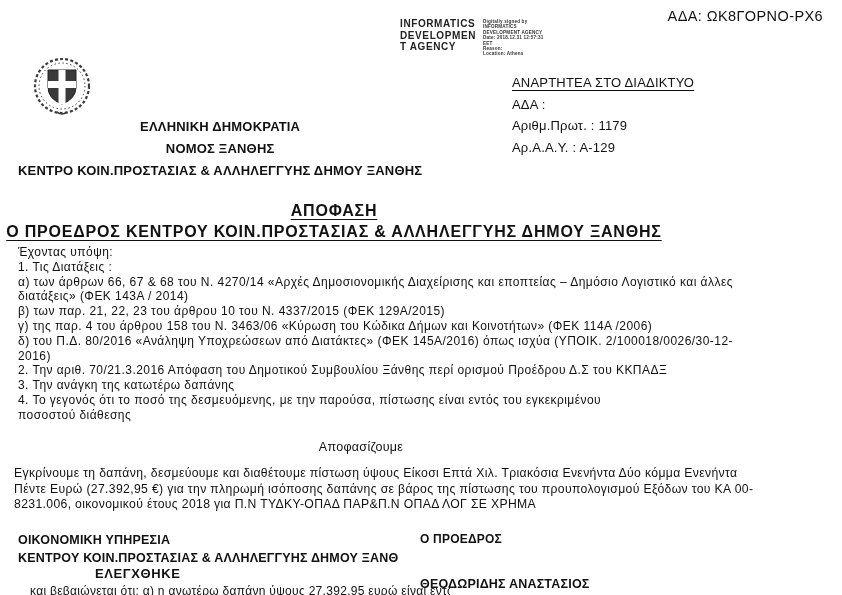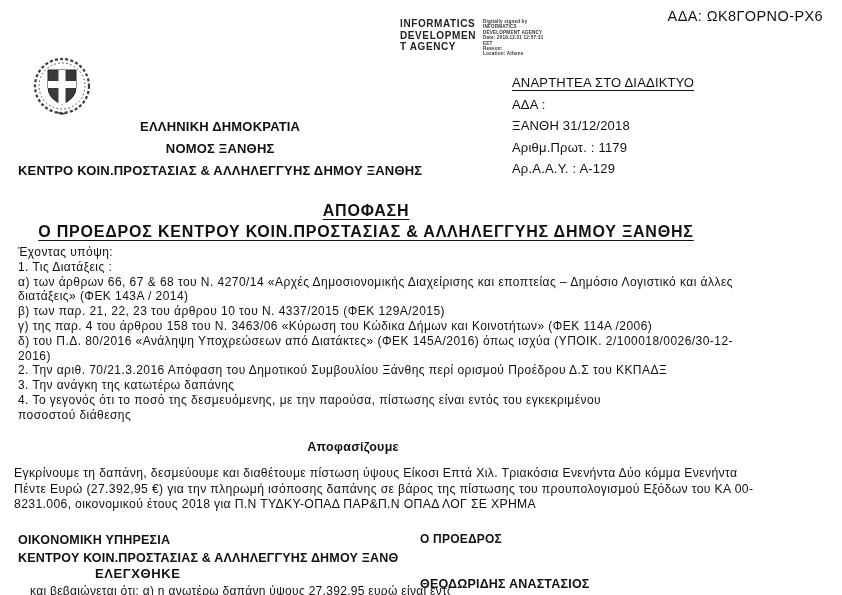--- a/index.html
+++ b/index.html
@@ -26,27 +26,27 @@
   .emblem{top:55px;left:31px;width:62px;height:64px;}
 
   
   .hdr-left{top:116px;left:18px;font-size:13px;font-weight:700;line-height:22px;letter-spacing:.2px;text-align:center;}
 
   
   .hdr-right{top:72px;left:512px;font-size:13px;font-weight:400;line-height:21.6px;letter-spacing:.2px;}
   .underline{text-decoration:underline;text-underline-offset:3px;}
 
   
-  .title-wrap{top:201px;left:0;width:668px;text-align:center;font-weight:700;font-size:16px;line-height:20.5px;letter-spacing:.8px;padding-left:32px;}
+  .title-wrap{top:201px;left:0;width:668px;text-align:center;font-weight:700;font-size:16px;line-height:20.5px;letter-spacing:.8px;}
 
   
   .body-text{top:245px;left:18px;width:812px;font-size:12px;line-height:14.8px;letter-spacing:.45px;}
 
   
-  .decide-head{top:440px;left:0;width:706px;text-align:center;font-weight:700;font-size:12.5px;letter-spacing:.3px;}
+  .decide-head{top:440px;left:8px;width:706px;text-align:center;font-weight:400;font-size:12.5px;letter-spacing:.3px;}
   .decision-par{top:466px;left:14px;width:820px;font-size:12.2px;line-height:15.6px;letter-spacing:.35px;}
 
   
   .foot-left{top:532px;left:18px;font-size:12.5px;font-weight:700;line-height:17.5px;letter-spacing:.2px;}
   .foot-checked{top:566px;left:95px;font-size:13px;font-weight:700;letter-spacing:.6px;}
   .foot-clip{top:585px;left:30px;width:420px;height:10px;overflow:hidden;font-size:12px;line-height:13px;letter-spacing:.3px;}
   .foot-right-title{top:532px;left:420px;font-size:12px;font-weight:700;letter-spacing:.2px;}
   .foot-right-name{top:577px;left:420px;font-size:12.5px;font-weight:700;letter-spacing:.2px;}
 </style>
 </head>
@@ -86,21 +86,20 @@
 
   <div class="abs hdr-left">
     <div class="nowrap">ΕΛΛΗΝΙΚΗ ΔΗΜΟΚΡΑΤΙΑ</div>
     <div class="nowrap">ΝΟΜΟΣ ΞΑΝΘΗΣ</div>
     <div class="nowrap">ΚΕΝΤΡΟ ΚΟΙΝ.ΠΡΟΣΤΑΣΙΑΣ &amp; ΑΛΛΗΛΕΓΓΥΗΣ ΔΗΜΟΥ ΞΑΝΘΗΣ</div>
   </div>
 
   <div class="abs hdr-right">
     <div class="nowrap underline">ΑΝΑΡΤΗΤΕΑ ΣΤΟ ΔΙΑΔΙΚΤΥΟ</div>
     <div class="nowrap">ΑΔΑ :</div>
-    <div class="nowrap">ΞΑΝΘΗ 31/12/2018</div>
     <div class="nowrap">Αριθμ.Πρωτ. : 1179</div>
     <div class="nowrap">Αρ.Α.Α.Υ. : Α-129</div>
   </div>
 
   <div class="abs title-wrap">
     <div><span class="underline">ΑΠΟΦΑΣΗ</span></div>
     <div><span class="underline">Ο ΠΡΟΕΔΡΟΣ ΚΕΝΤΡΟΥ ΚΟΙΝ.ΠΡΟΣΤΑΣΙΑΣ &amp; ΑΛΛΗΛΕΓΓΥΗΣ ΔΗΜΟΥ ΞΑΝΘΗΣ</span></div>
   </div>
 
   <div class="abs body-text">

